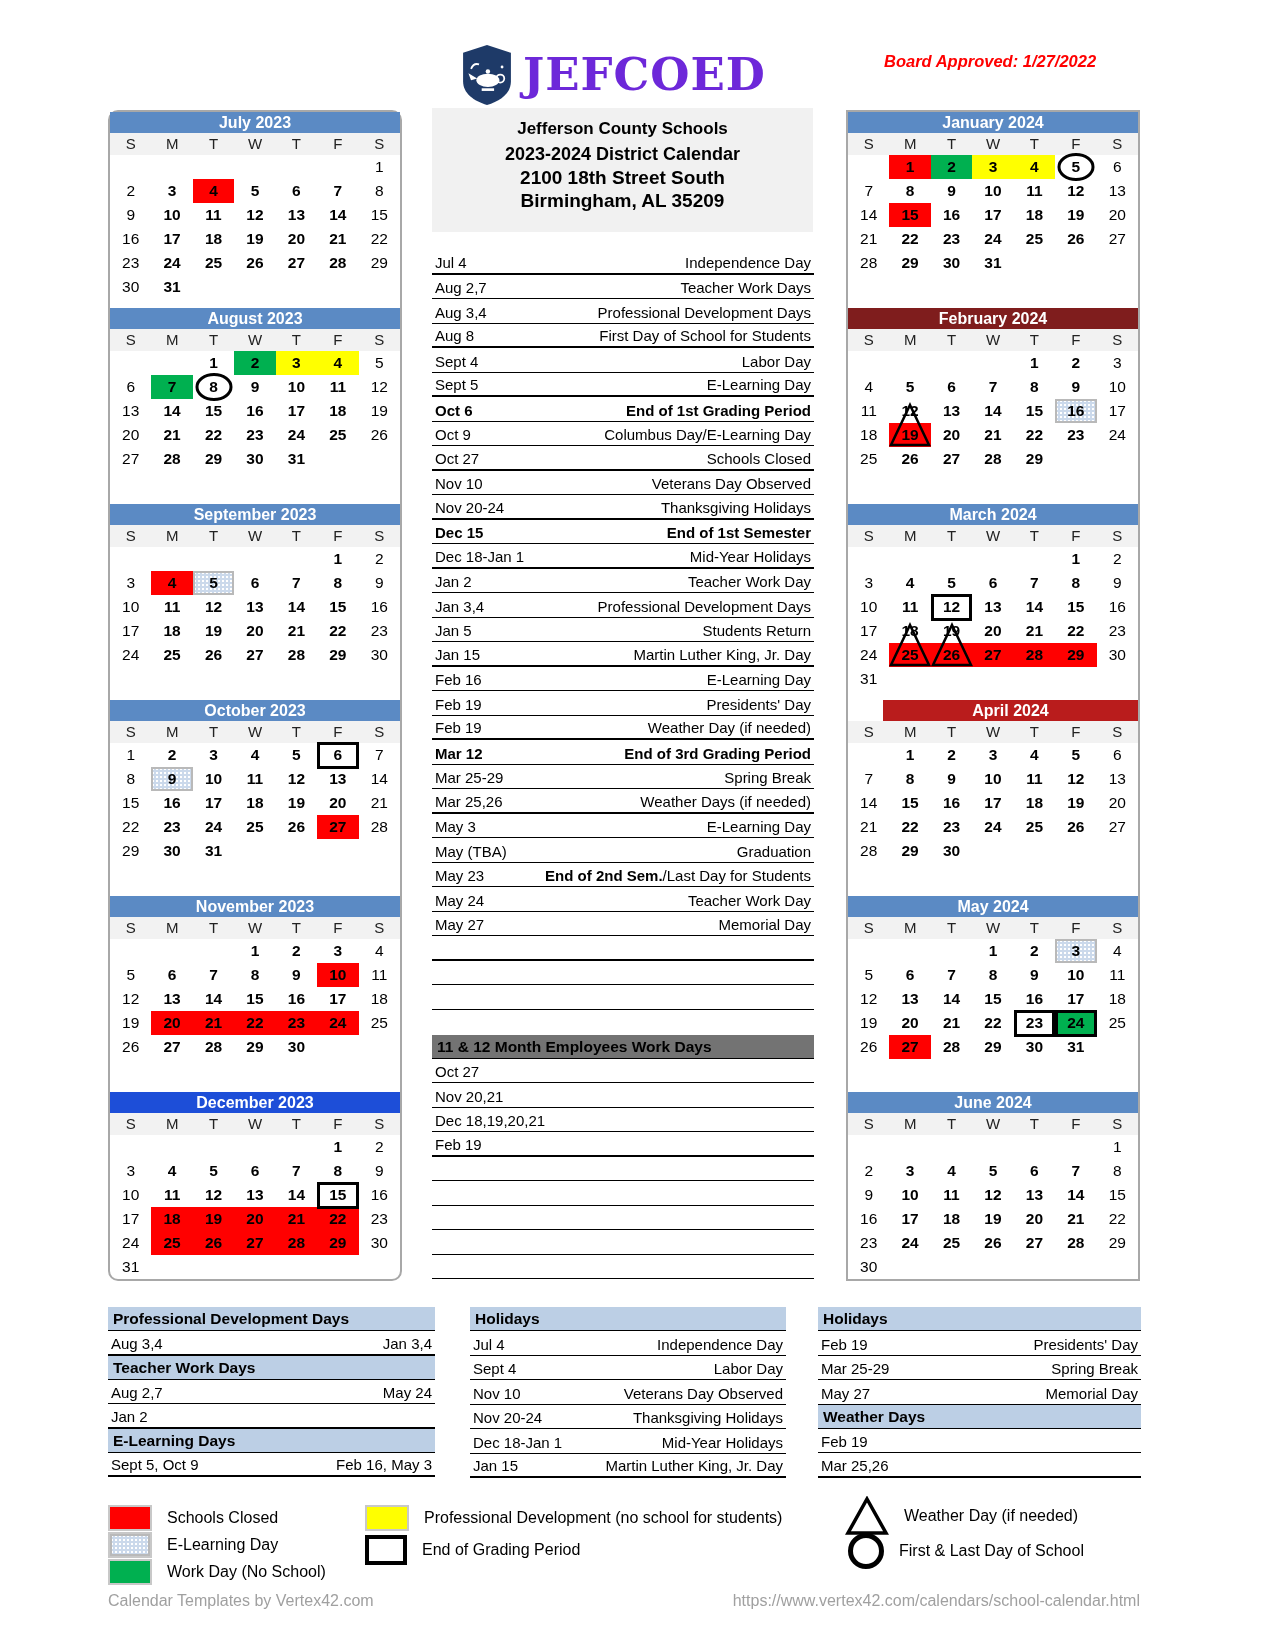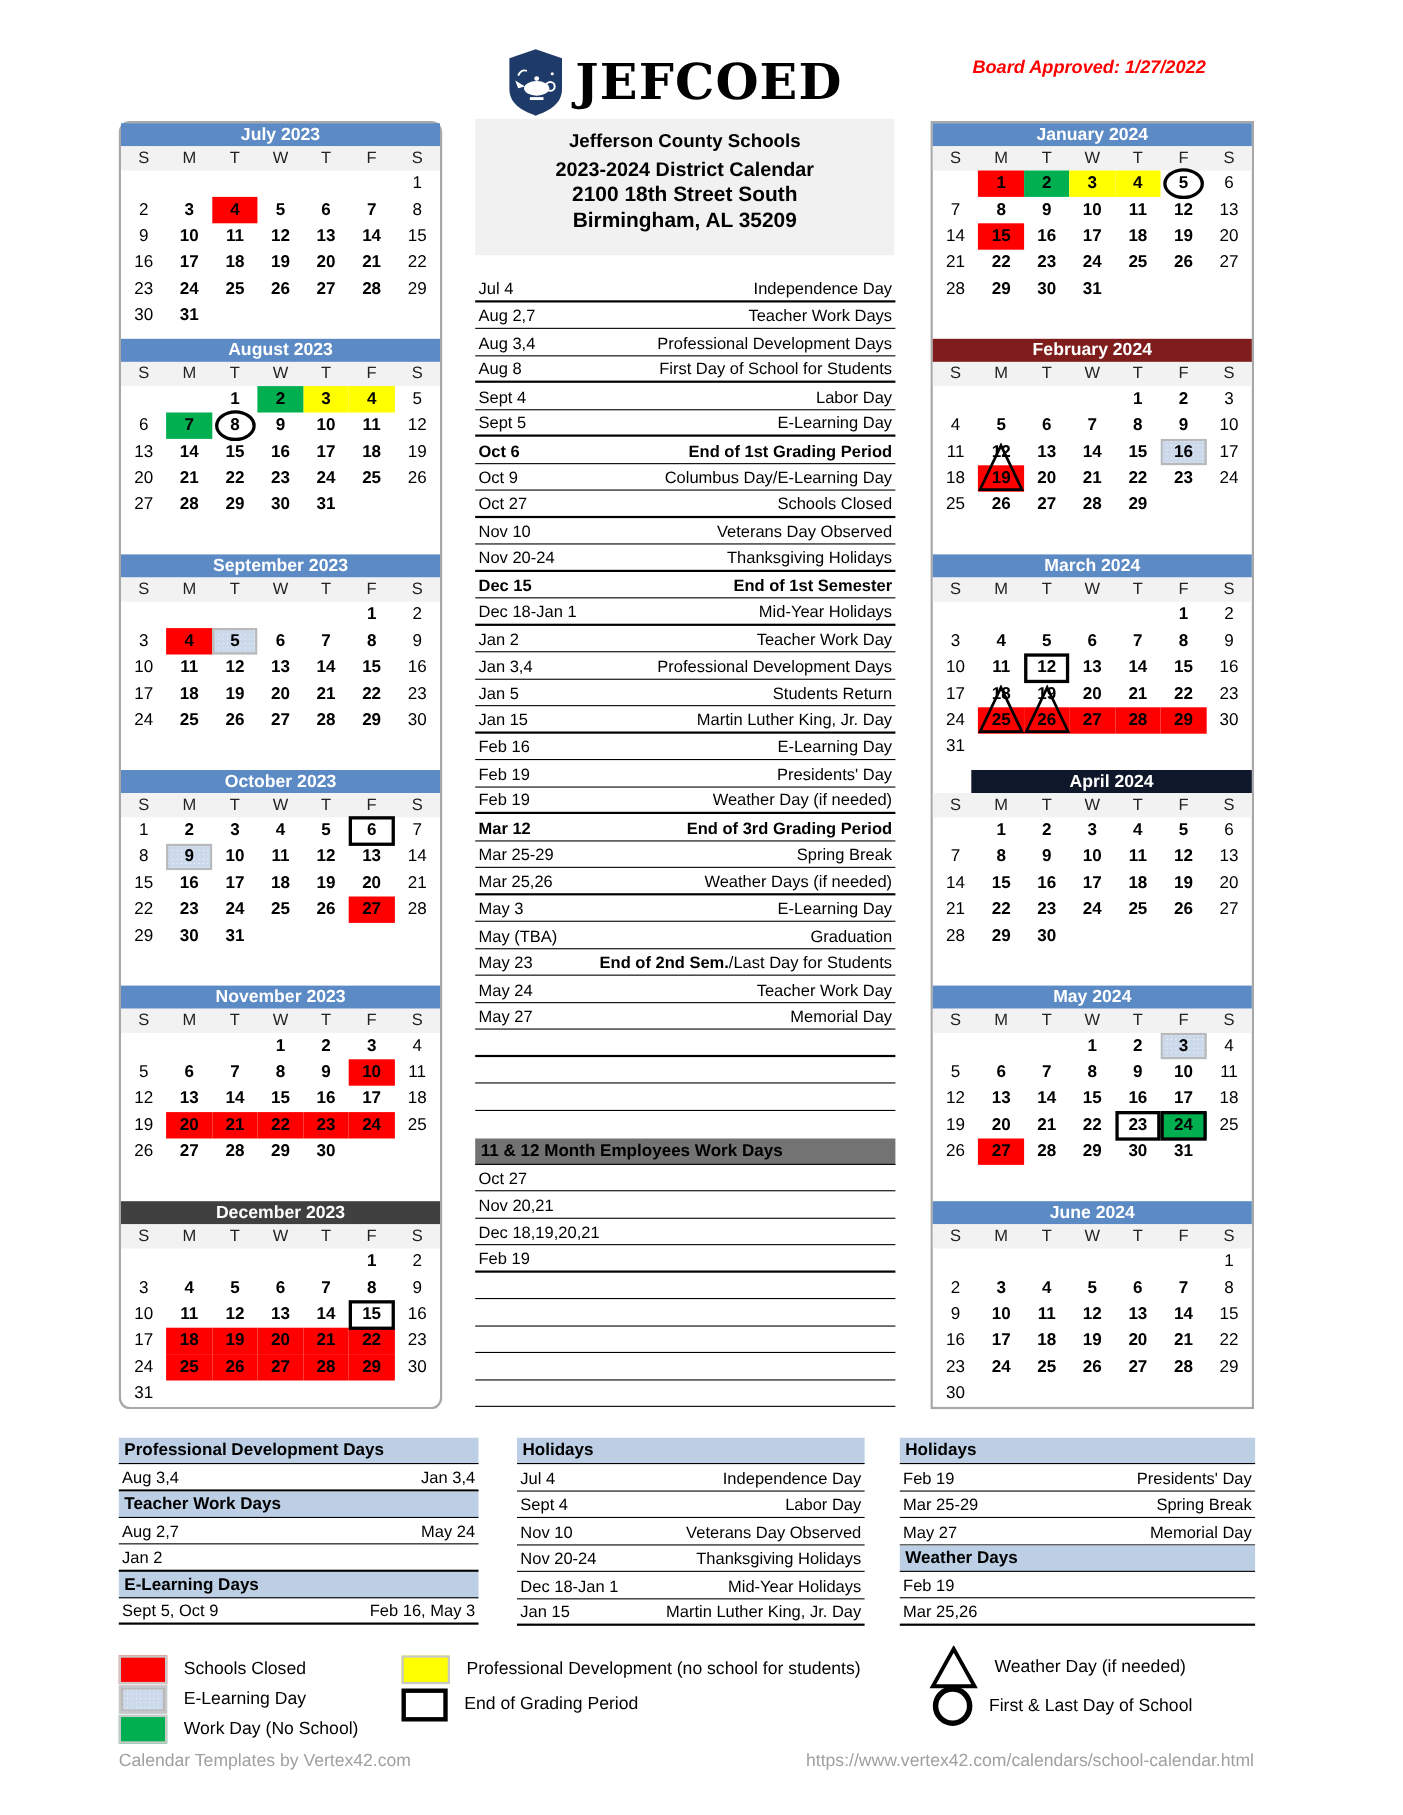--- a/index.html
+++ b/index.html
@@ -2,21 +2,21 @@
 <html><head>
 <meta charset="utf-8">
 <style>
   html,body{margin:0;padding:0;background:#fff;}
   .page{position:relative;width:1275px;height:1650px;background:#fff;overflow:hidden;
         font-family:"Liberation Sans",sans-serif;color:#000;}
 
   
   .logo-wrap{position:absolute;left:460px;top:44px;display:flex;align-items:center;gap:9px;}
   .logo-shield{width:54px;height:62px;}
-  .logo-text{font-family:"DejaVu Serif",serif;font-weight:bold;font-size:45px;color:#000000;letter-spacing:1px;line-height:60px;}
+  .logo-text{font-family:"DejaVu Serif",serif;font-weight:bold;font-size:45px;color:#6d28d9;letter-spacing:1px;line-height:60px;}
   .board-approved{position:absolute;left:884px;top:52px;font-size:16.5px;font-weight:bold;font-style:italic;color:#FF0000;}
 
   .info-box{position:absolute;left:432px;top:108px;width:381px;height:124px;background:#F1F1F1;
             text-align:center;box-sizing:border-box;padding-top:9px;}
   .ib1{font-size:17px;font-weight:bold;line-height:24px;}
   .ib2{font-size:18px;font-weight:bold;line-height:26px;}
   .ib3{font-size:19px;font-weight:bold;line-height:22.5px;}
 
   
   .cal-col{position:absolute;top:110px;width:294px;border:2.5px solid #A8A8A8;box-sizing:border-box;background:#fff;}
@@ -341,21 +341,21 @@
           <div class="dcell">26</div>
           <div class="dcell wd">27</div>
           <div class="dcell wd">28</div>
           <div class="dcell wd">29</div>
           <div class="dcell wd">30</div>
           <div class="dcell"></div>
           <div class="dcell"></div>
         </div>
       </section>
       <section class="month">
-        <div class="m-head" style="background-color: #404040;">December 2023</div>
+        <div class="m-head" style="background-color: #1d4ed8;">December 2023</div>
         <div class="m-days">
           <span>S</span>
           <span>M</span>
           <span>T</span>
           <span>W</span>
           <span>T</span>
           <span>F</span>
           <span>S</span>
         </div>
         <div class="m-grid">
@@ -559,21 +559,21 @@
           <div class="dcell">31</div>
           <div class="dcell"></div>
           <div class="dcell"></div>
           <div class="dcell"></div>
           <div class="dcell"></div>
           <div class="dcell"></div>
           <div class="dcell"></div>
         </div>
       </section>
       <section class="month">
-        <div class="m-head" style="background-color: #0f172a; margin-left: 35px;">April 2024</div>
+        <div class="m-head" style="background-color: #b91c1c; margin-left: 35px;">April 2024</div>
         <div class="m-days">
           <span>S</span>
           <span>M</span>
           <span>T</span>
           <span>W</span>
           <span>T</span>
           <span>F</span>
           <span>S</span>
         </div>
         <div class="m-grid">

